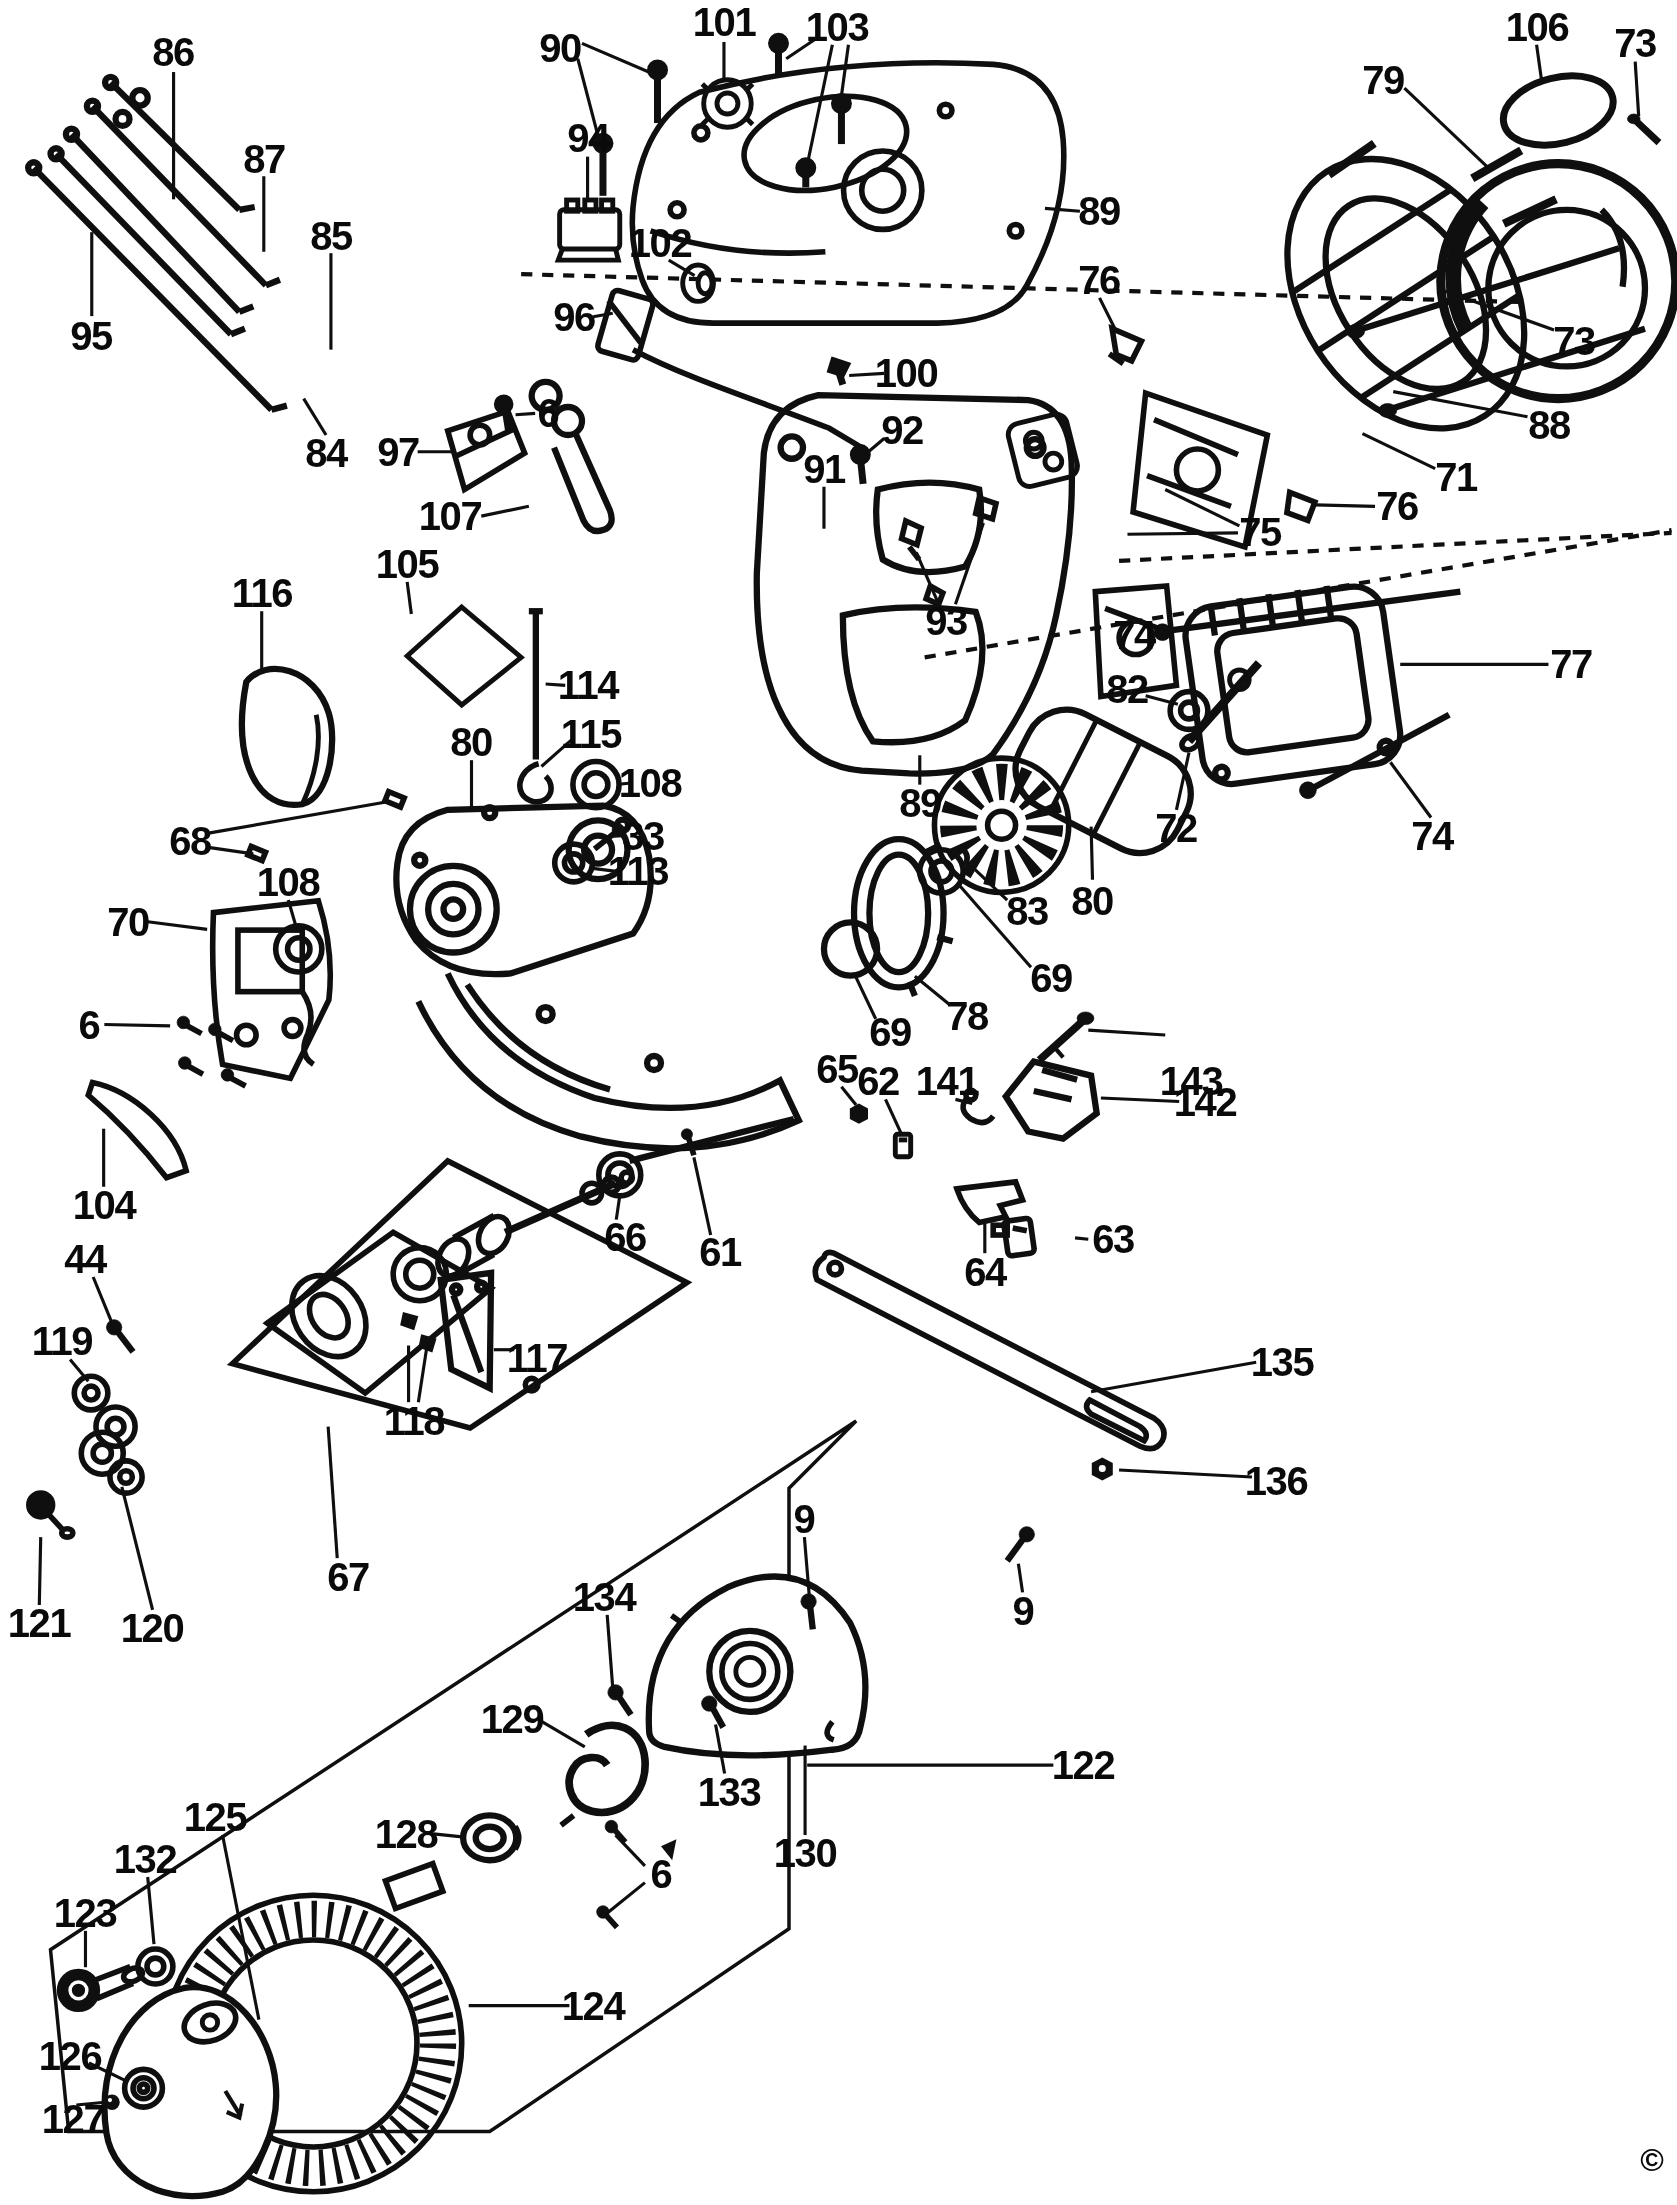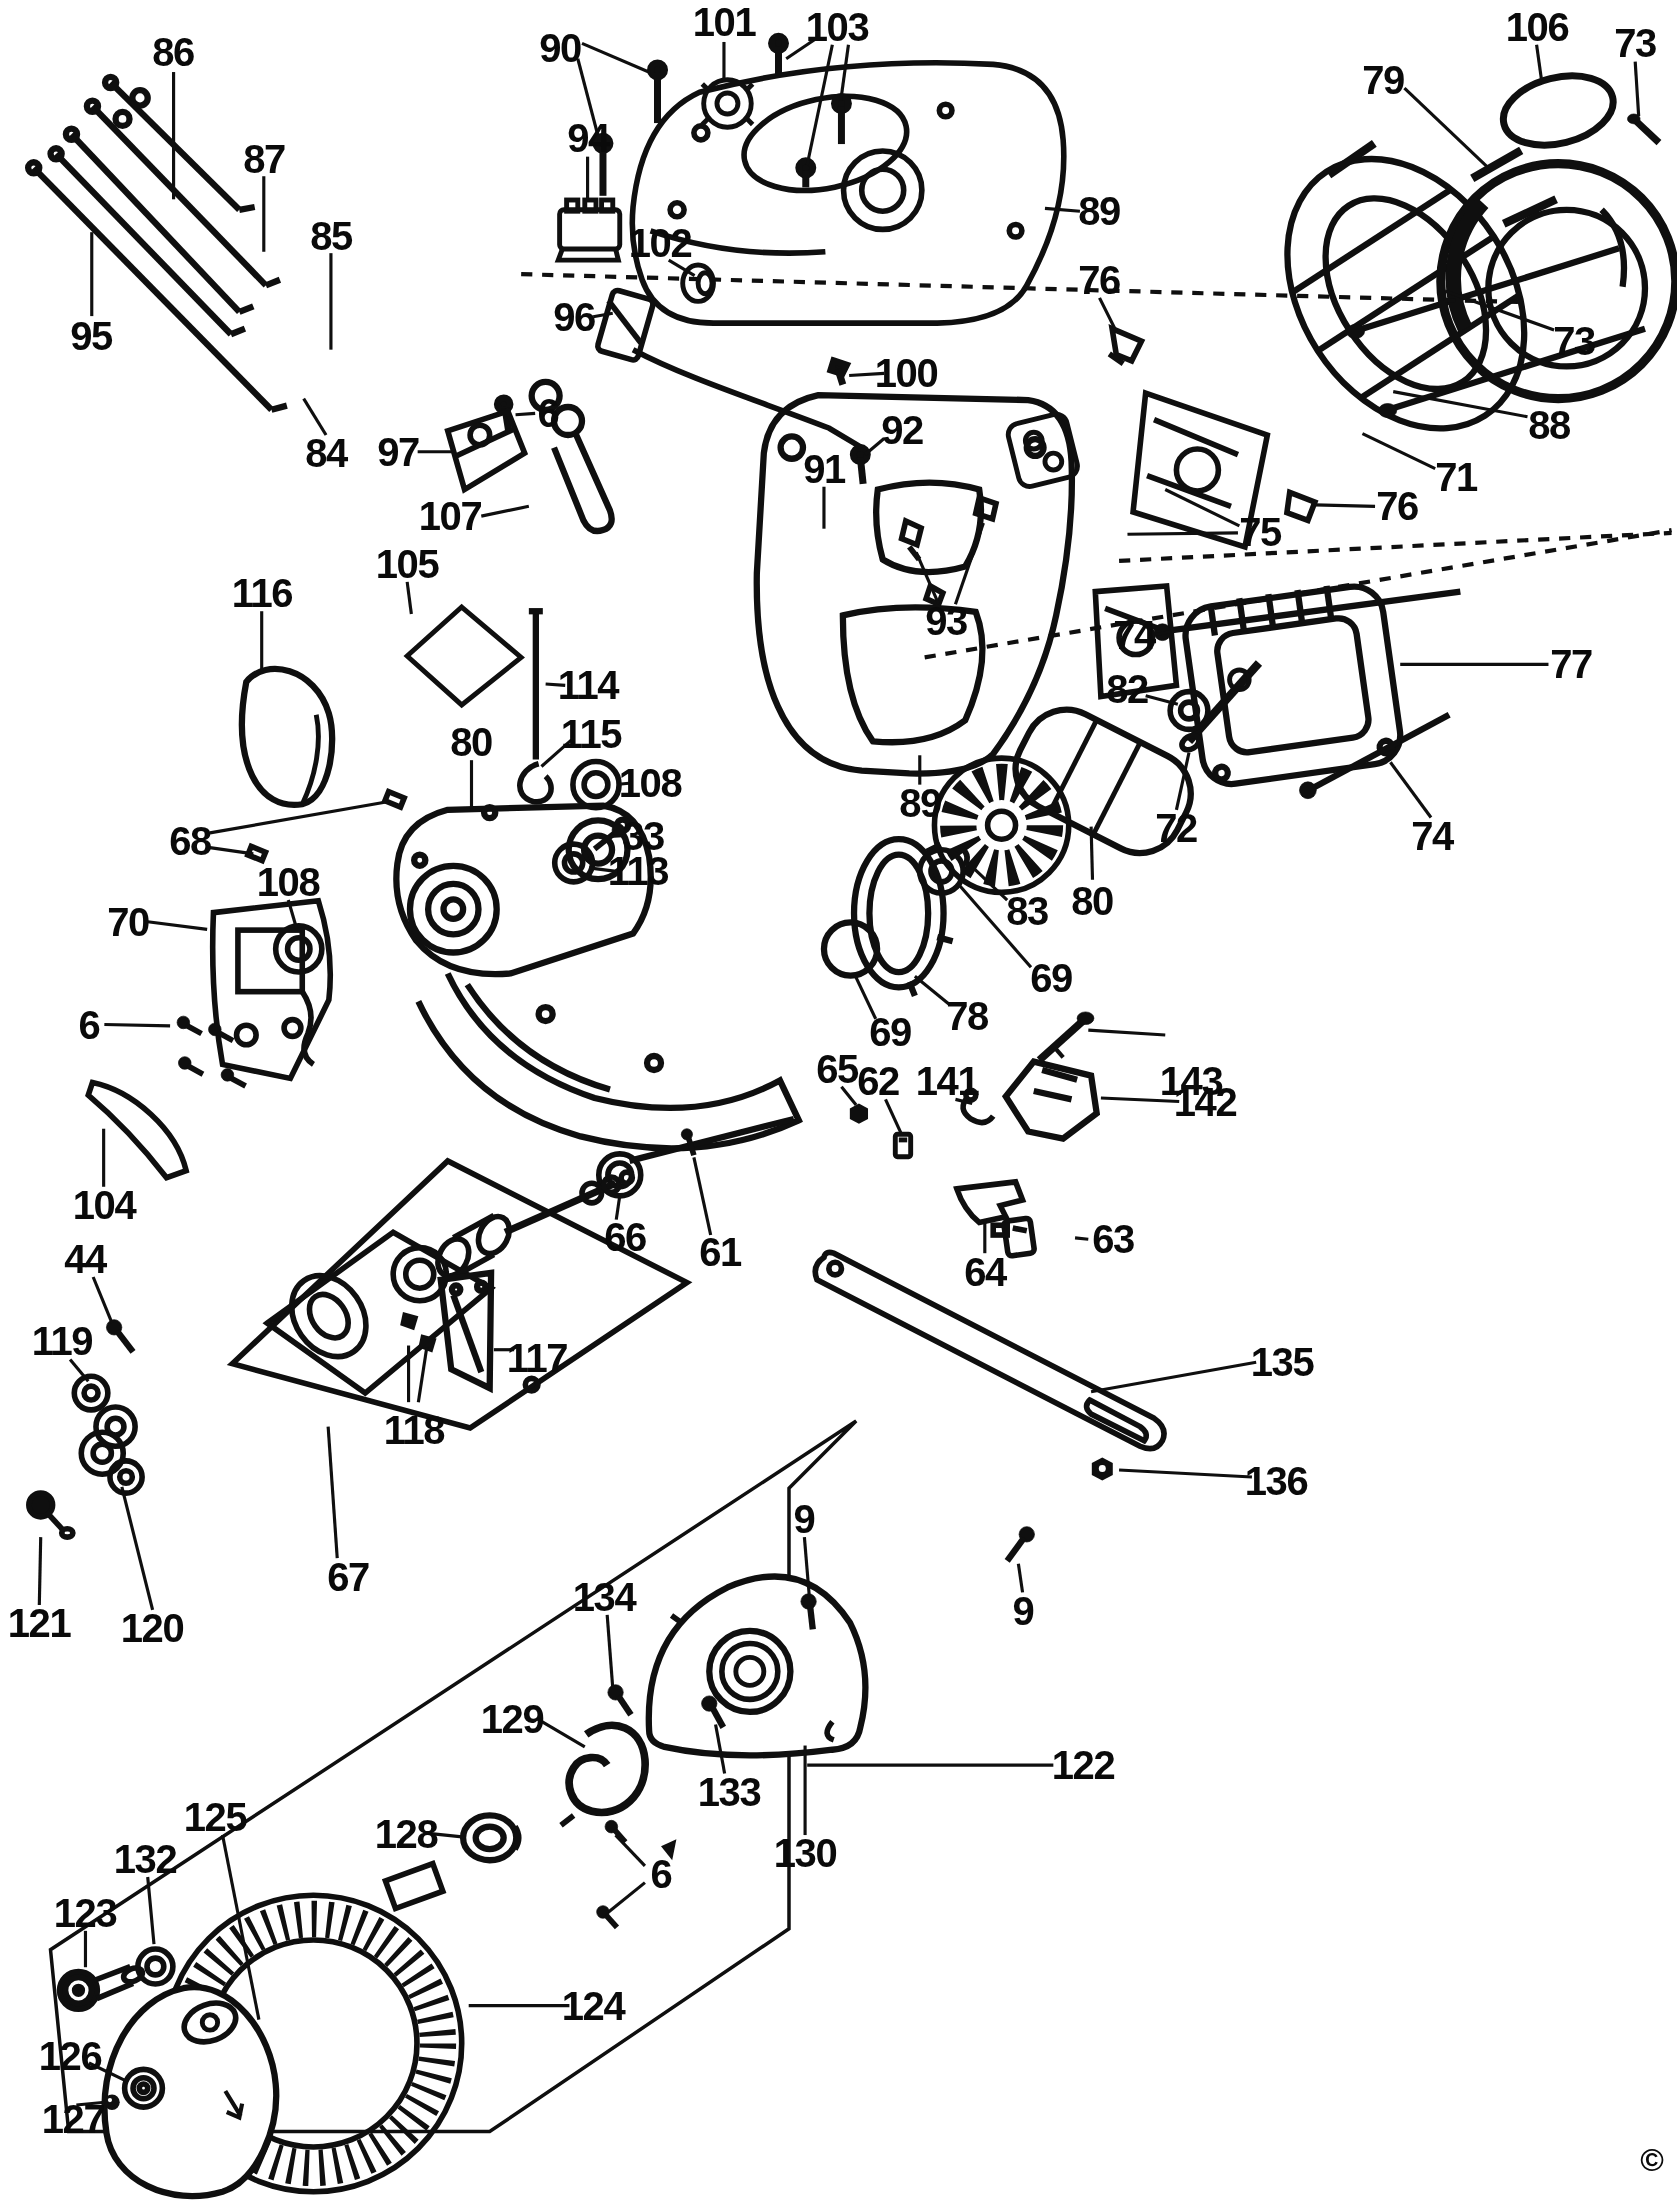--- a/index.html
+++ b/index.html
@@ -619,21 +619,21 @@
       <div class="lbl" style="left: 1205px; top: 1102px;">142</div>
       <div class="lbl" style="left: 104px; top: 1205px;">104</div>
       <div class="lbl" style="left: 625px; top: 1237px;">66</div>
       <div class="lbl" style="left: 720px; top: 1252px;">61</div>
       <div class="lbl" style="left: 1113px; top: 1239px;">63</div>
       <div class="lbl" style="left: 85px; top: 1259px;">44</div>
       <div class="lbl" style="left: 985px; top: 1272px;">64</div>
       <div class="lbl" style="left: 62px; top: 1341px;">119</div>
       <div class="lbl" style="left: 537px; top: 1350px; margin-top: 8px;">117</div>
       <div class="lbl" style="left: 1282px; top: 1362px;">135</div>
-      <div class="lbl" style="left: 414px; top: 1421px; margin-top: 9px;">118</div>
+      <div class="lbl" style="left: 414px; top: 1421px;">118</div>
       <div class="lbl" style="left: 804px; top: 1519px;">9</div>
       <div class="lbl" style="left: 604px; top: 1597px;">134</div>
       <div class="lbl" style="left: 348px; top: 1577px;">67</div>
       <div class="lbl" style="left: 39px; top: 1623px;">121</div>
       <div class="lbl" style="left: 152px; top: 1628px;">120</div>
       <div class="lbl" style="left: 1023px; top: 1611px;">9</div>
       <div class="lbl" style="left: 1276px; top: 1481px;">136</div>
       <div class="lbl" style="left: 1083px; top: 1765px;">122</div>
       <div class="lbl" style="left: 512px; top: 1719px;">129</div>
       <div class="lbl" style="left: 406px; top: 1834px;">128</div>

